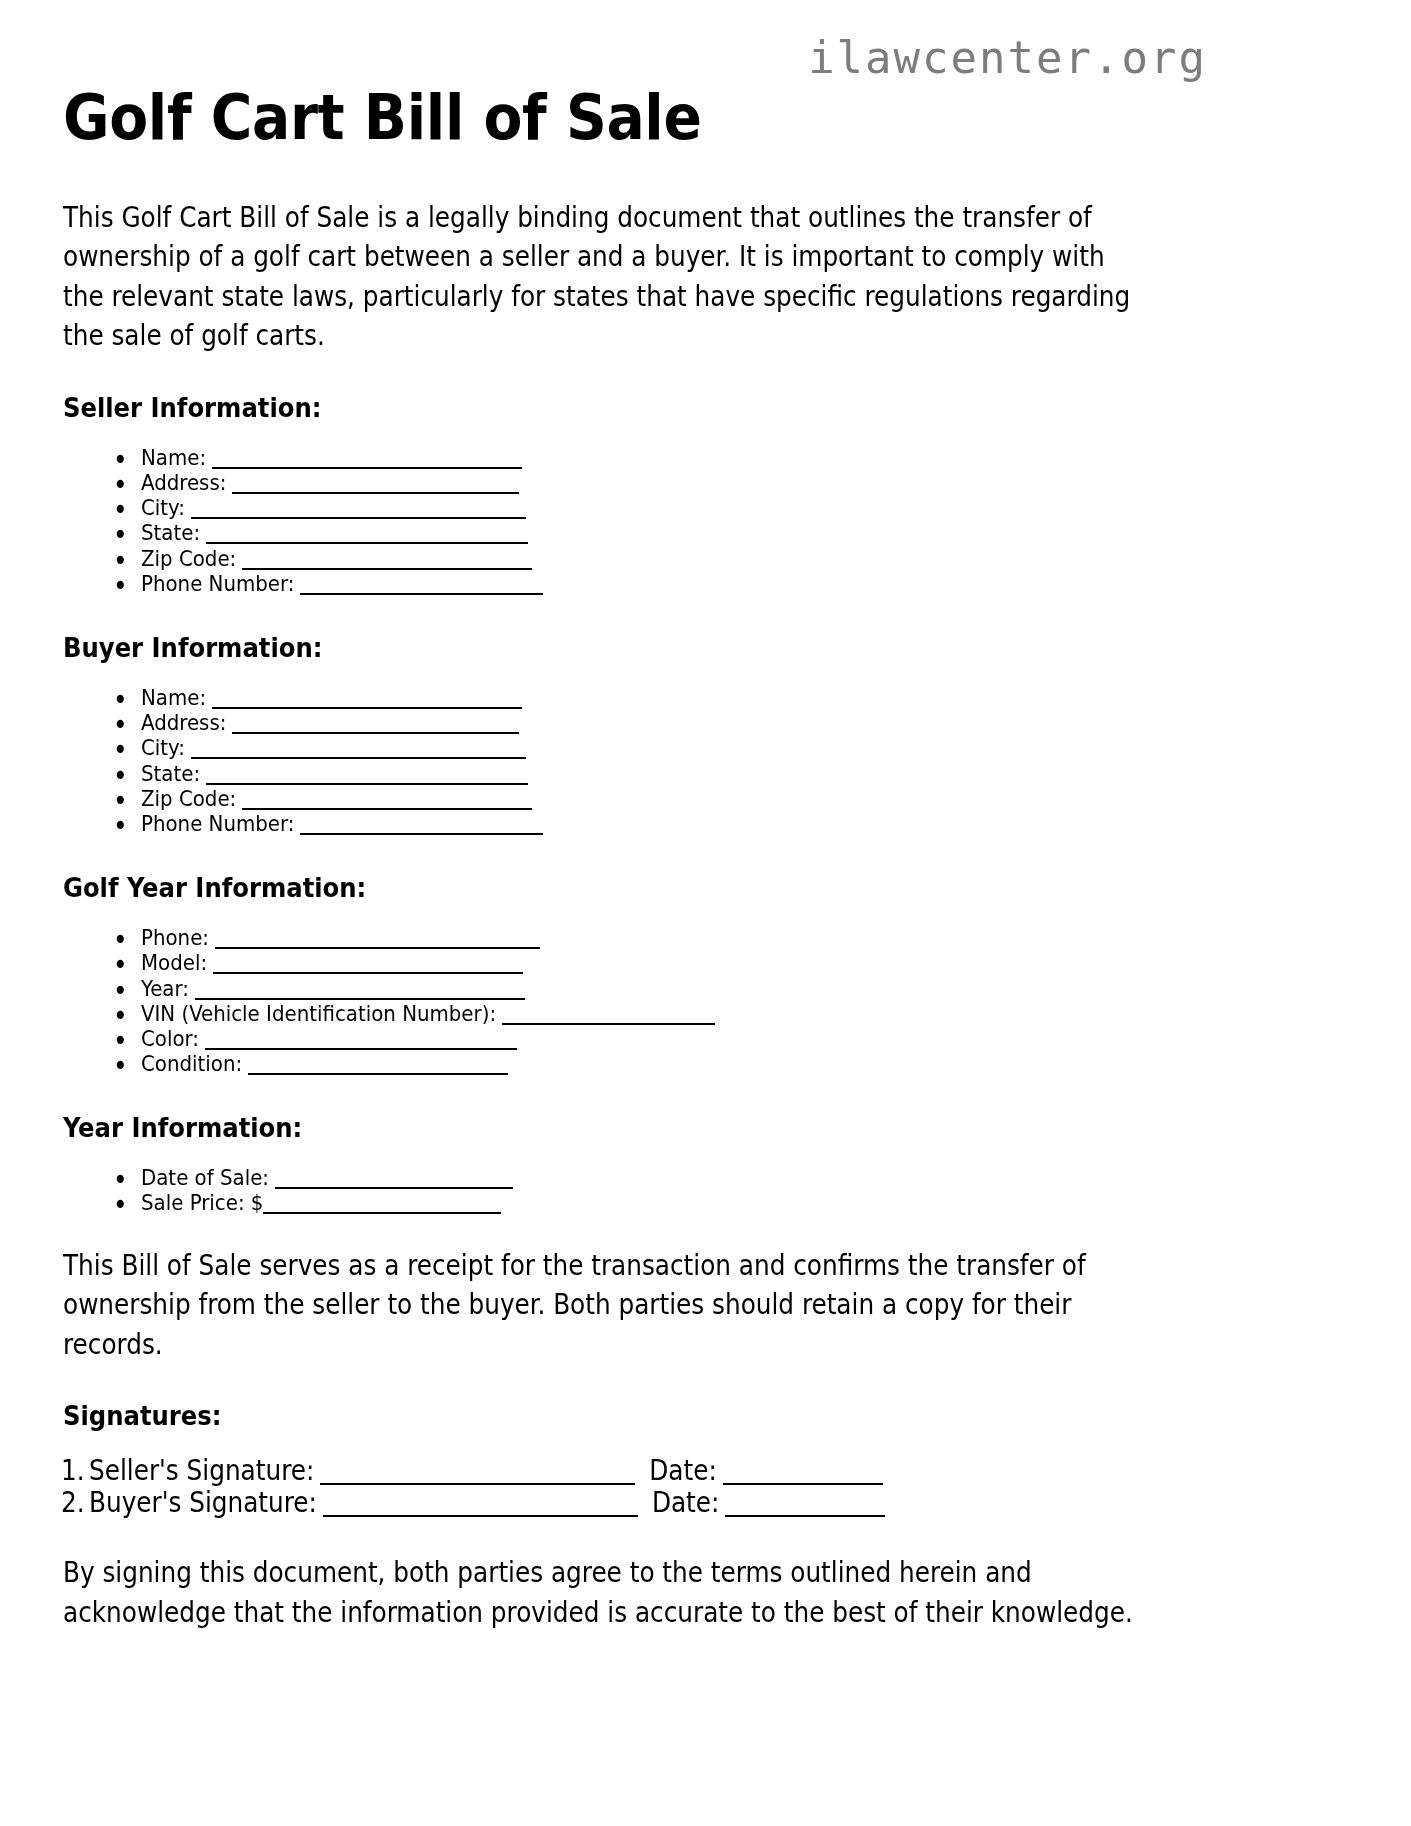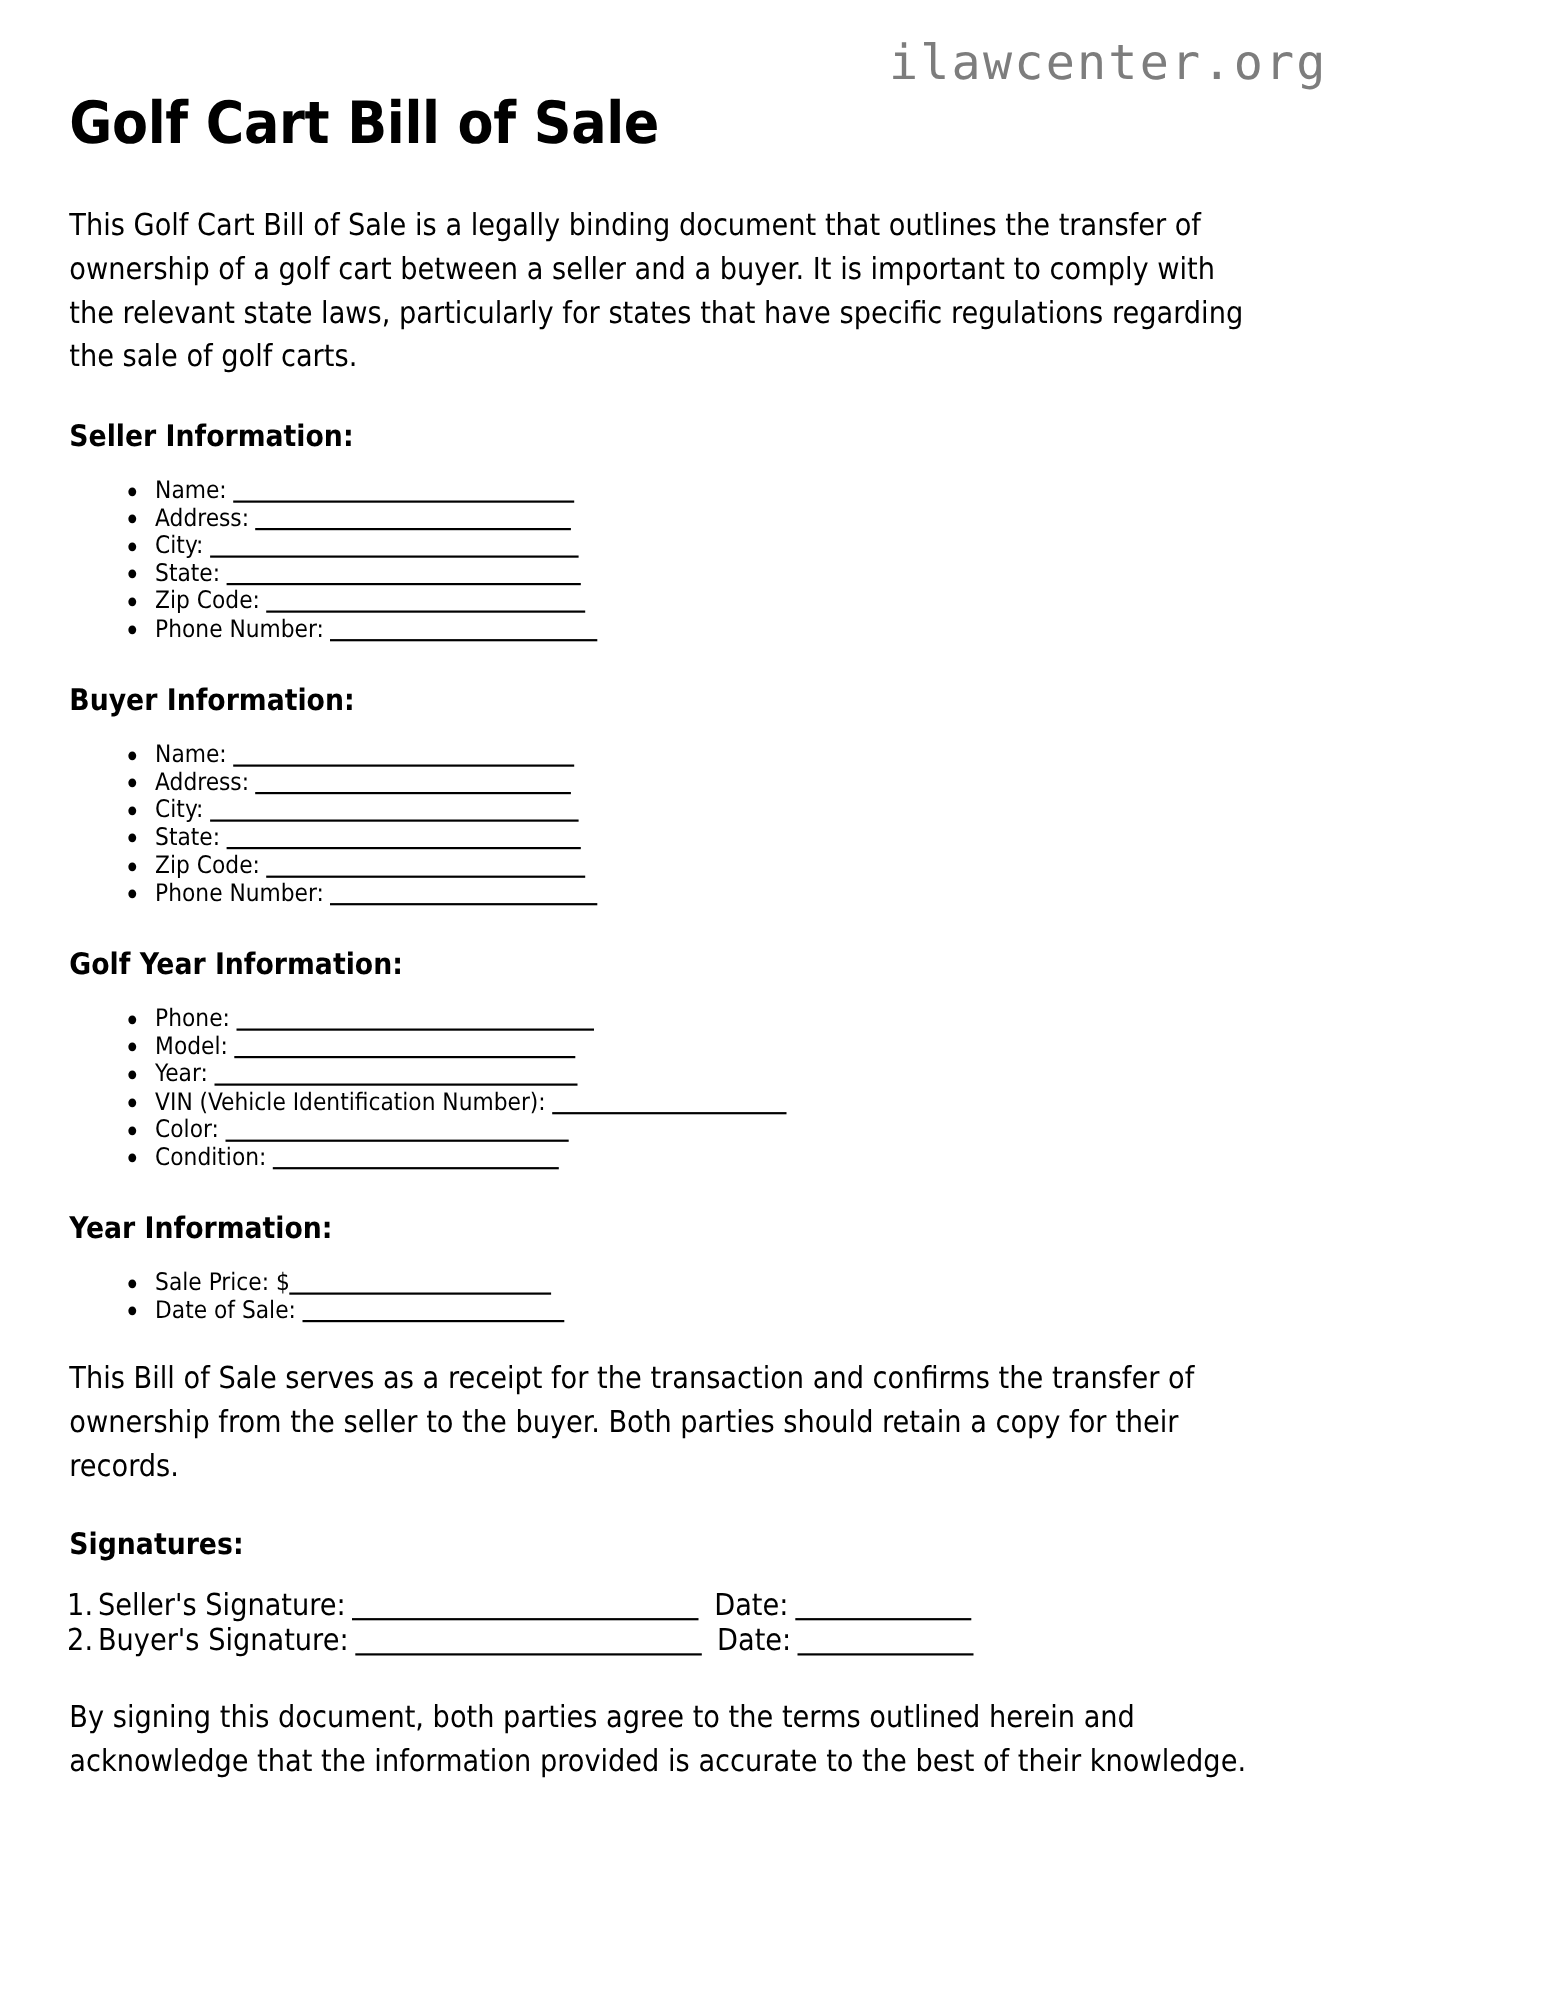--- a/index.html
+++ b/index.html
@@ -31,21 +31,21 @@
     font-family: "DejaVu Sans Mono", "Liberation Mono", monospace;
     font-size: 44px;
     letter-spacing: 2px;
     color: #7d7d7d;
     line-height: 1;
     white-space: nowrap;
   }
 
   
   .doc-title {
-    font-size: 53px;
+    font-size: 63px;
     font-weight: bold;
     line-height: 1.12;
     margin: 0;
     padding-top: 83px;
     letter-spacing: -0.3px;
   }
 
   
   .para {
     font-size: 27.5px;
@@ -150,22 +150,22 @@
       <ul class="field-list">
         <li><span>Phone:</span><span class="fill" style="width: 325px;"></span></li>
         <li><span>Model:</span><span class="fill" style="width: 310px;"></span></li>
         <li><span>Year:</span><span class="fill" style="width: 330px;"></span></li>
         <li><span>VIN (Vehicle Identification Number):</span><span class="fill" style="width: 213px;"></span></li>
         <li><span>Color:</span><span class="fill" style="width: 312px;"></span></li>
         <li><span>Condition:</span><span class="fill" style="width: 260px;"></span></li>
       </ul>
       <h2 class="section-heading">Year Information:</h2>
       <ul class="field-list">
+        <li><span>Date of Sale:</span><span class="fill" style="width: 238px;"></span></li>
         <li><span>Sale Price: $</span><span class="fill tight" style="width: 238px;"></span></li>
-        <li><span>Date of Sale:</span><span class="fill" style="width: 238px;"></span></li>
       </ul>
     </div>
 
   <p class="para para-receipt">This Bill of Sale serves as a receipt for the transaction and confirms the transfer of ownership from the seller to the buyer. Both parties should retain a copy for their records.</p>
 
   <h2 class="section-heading">Signatures:</h2>
 
   <ol class="sig-list" id="sig-container">
       <li><span>Seller's Signature:</span><span class="fill" style="width: 315px;"></span><span class="sig-date-label">Date:</span><span class="fill" style="width: 160px;"></span></li>
       <li><span>Buyer's Signature:</span><span class="fill" style="width: 315px;"></span><span class="sig-date-label">Date:</span><span class="fill" style="width: 160px;"></span></li>

